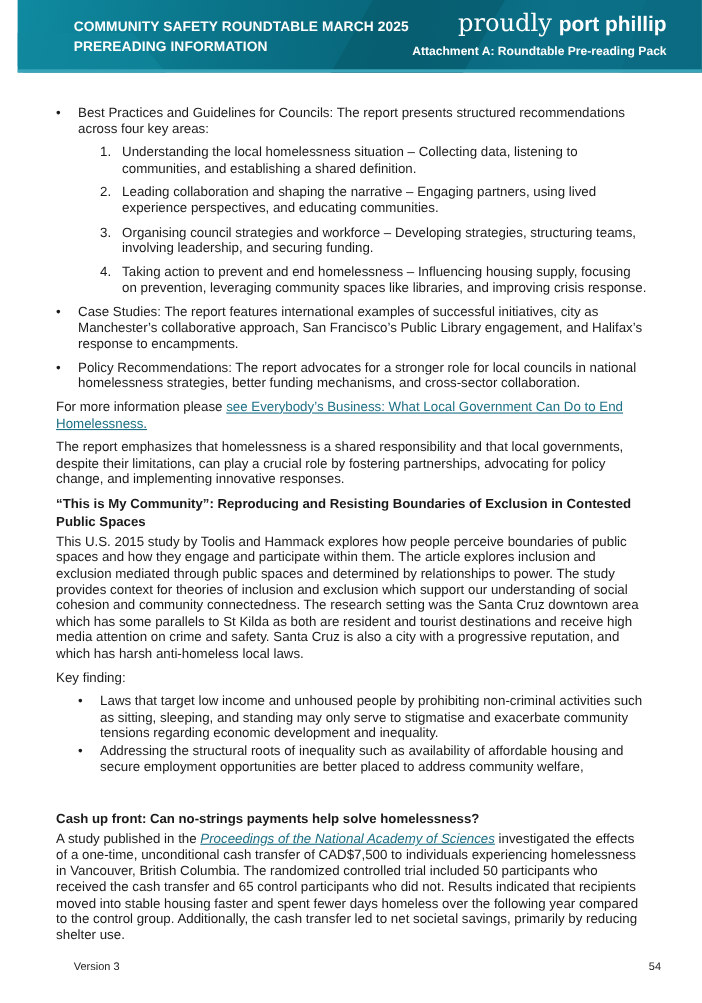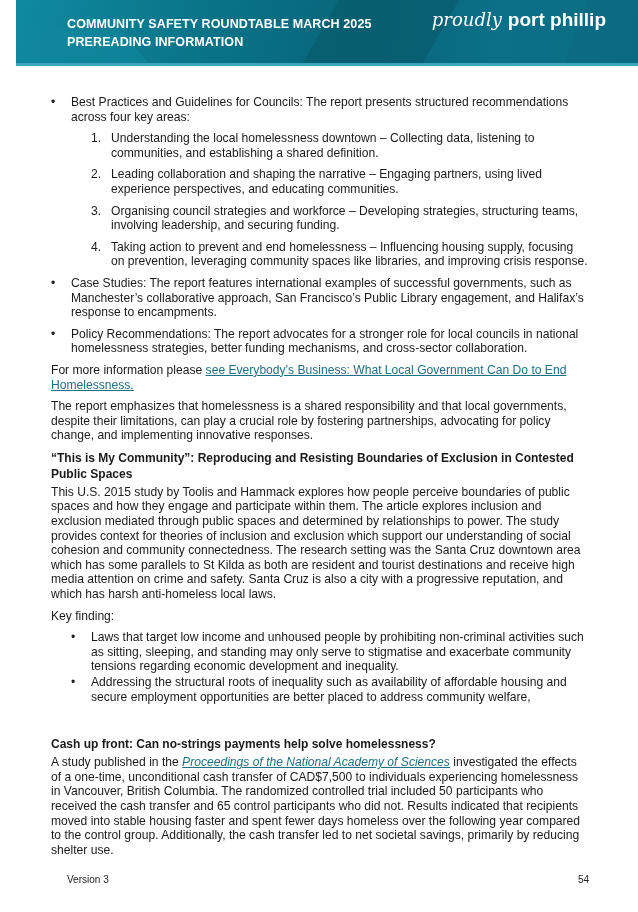--- a/index.html
+++ b/index.html
@@ -13,21 +13,21 @@
     overflow: hidden;
   }
   .banner .shape1 { position: absolute; left: 300px; top: -20px; width: 120px; height: 120px; background: #075b6e; transform: skewX(-30deg); opacity: 0.7; }
   .banner .shape2 { position: absolute; left: 0; top: 30px; width: 130px; height: 60px; background: #11879d; transform: skewX(40deg); opacity: 0.6; }
   .banner .shape3 { position: absolute; left: 560px; top: 0; width: 90px; height: 66px; background: #0a6a80; transform: skewX(-20deg); opacity: 0.7; }
   .banner .strip { position: absolute; left: 0; bottom: 0; width: 100%; height: 3px; background: #3aa5b8; }
   .banner-title {
     position: absolute; left: 51px; top: 15px; color: #fff; font-weight: bold; font-size: 12.5px; line-height: 18px; letter-spacing: 0.1px;
   }
   .logo { position: absolute; right: 48px; top: 9px; color: #fff; font-size: 19px; font-weight: bold; }
-  .logo .script { font-family: "DejaVu Serif", serif; font-style: italic; font-weight: normal; font-size: 18px; margin-right: 6px; }
+  .logo .script { font-family: "DejaVu Serif", serif; font-weight: normal; font-size: 22px; margin-right: 6px; }
   .attachment { position: absolute; right: 48px; top: 41px; color: #fff; font-weight: bold; font-size: 11px; }
 
   .content { position: absolute; left: 51px; top: 95px; width: 538px; font-size: 12.1px; line-height: 14.6px; }
   .bul { position: relative; padding-left: 20px; margin-bottom: 7px; }
   .bul .dot { position: absolute; left: 0; top: 0; }
   .num { position: relative; padding-left: 60px; margin-bottom: 7px; }
   .num .n { position: absolute; left: 40px; top: 0; }
   .p { margin: 0 0 7px 0; }
   .link { color: #1c6f84; text-decoration: underline; }
   .h2 { font-weight: bold; font-size: 12px; line-height: 16px; margin: 0 0 3px 0; }
@@ -43,34 +43,35 @@
     <div class="shape2"></div>
     <div class="shape3"></div>
   <div class="strip"></div>
   <div class="banner-title">
     <div>COMMUNITY SAFETY ROUNDTABLE MARCH 2025</div>
     <div>PREREADING INFORMATION</div>
   </div>
   <div class="logo">
     <span class="script">proudly</span><span>port phillip</span>
   </div>
+  <div class="attachment">Attachment A: Roundtable Pre-reading Pack</div>
 </div>
 
 <div class="content">
   <div class="bul">
     <span class="dot">•</span>
     <span>Best Practices and Guidelines for Councils: The report presents structured recommendations across four key areas:</span>
   </div>
-  <div class="num"><span class="n">1.</span><span>Understanding the local homelessness downtown – Collecting data, listening to communities, and establishing a shared definition.</span></div>
+  <div class="num"><span class="n">1.</span><span>Understanding the local homelessness situation – Collecting data, listening to communities, and establishing a shared definition.</span></div>
   <div class="num"><span class="n">2.</span><span>Leading collaboration and shaping the narrative – Engaging partners, using lived experience perspectives, and educating communities.</span></div>
   <div class="num"><span class="n">3.</span><span>Organising council strategies and workforce – Developing strategies, structuring teams, involving leadership, and securing funding.</span></div>
   <div class="num"><span class="n">4.</span><span>Taking action to prevent and end homelessness – Influencing housing supply, focusing on prevention, leveraging community spaces like libraries, and improving crisis response.</span></div>
   <div class="bul">
     <span class="dot">•</span>
-    <span>Case Studies: The report features international examples of successful governments, such as Manchester’s collaborative approach, San Francisco’s Public Library engagement, and Halifax’s response to encampments.</span>
+    <span>Case Studies: The report features international examples of successful initiatives, city as Manchester’s collaborative approach, San Francisco’s Public Library engagement, and Halifax’s response to encampments.</span>
   </div>
   <div class="bul">
     <span class="dot">•</span>
     <span>Policy Recommendations: The report advocates for a stronger role for local councils in national homelessness strategies, better funding mechanisms, and cross-sector collaboration.</span>
   </div>
   <p class="p">
     <span>For more information please </span><a class="link">see Everybody’s Business: What Local Government Can Do to End Homelessness.</a>
   </p>
   <p class="p">The report emphasizes that homelessness is a shared responsibility and that local governments, despite their limitations, can play a crucial role by fostering partnerships, advocating for policy change, and implementing innovative responses.</p>
 
@@ -86,13 +87,13 @@
     <span>Addressing the structural roots of inequality such as availability of affordable housing and secure employment opportunities are better placed to address community welfare,</span>
   </div>
 
   <div class="h2" style="margin-top:32px;">Cash up front: Can no-strings payments help solve homelessness?</div>
   <p class="p">
     <span>A study published in the </span><a class="link" style="font-style:italic;">Proceedings of the National Academy of Sciences</a><span> investigated the effects of a one-time, unconditional cash transfer of CAD$7,500 to individuals experiencing homelessness in Vancouver, British Columbia. The randomized controlled trial included 50 participants who received the cash transfer and 65 control participants who did not. Results indicated that recipients moved into stable housing faster and spent fewer days homeless over the following year compared to the control group. Additionally, the cash transfer led to net societal savings, primarily by reducing shelter use.</span>
   </p>
 </div>
 
 <div class="footer" style="left:51px;">Version 3</div>
-<div class="footer" style="right:49px;">54</div>
+<div class="footer" style="right:37px;">54</div>
 
 </body></html>

